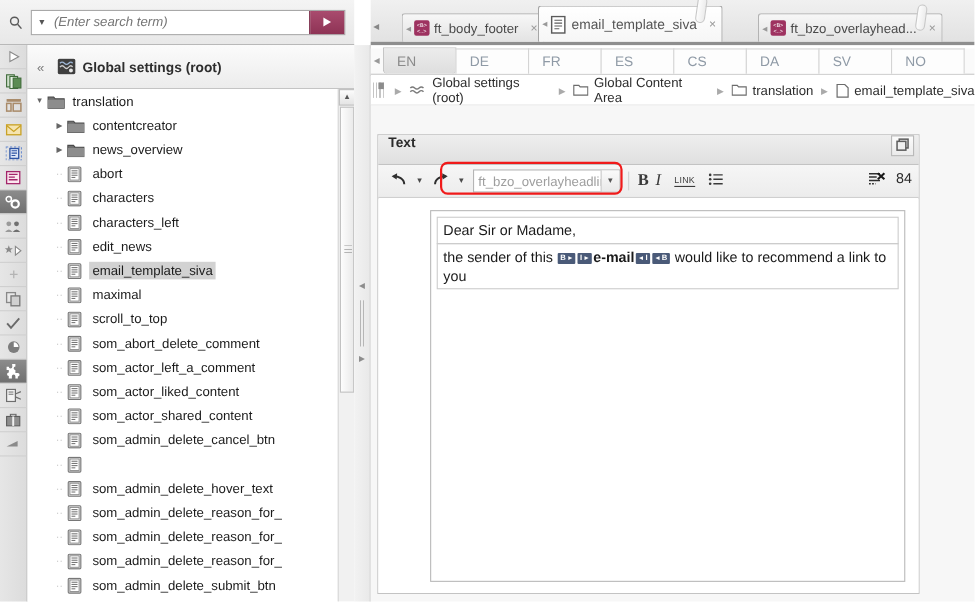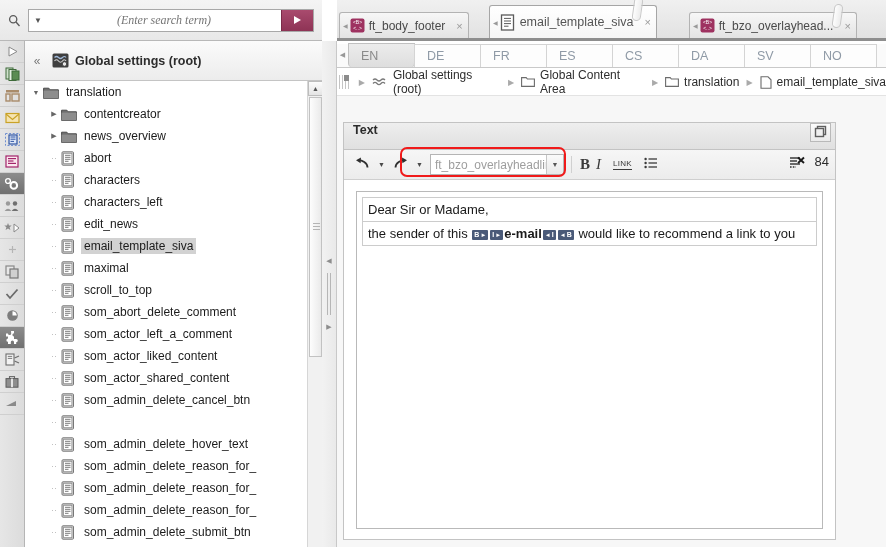--- a/index.html
+++ b/index.html
@@ -30,22 +30,21 @@
     background: #fff; border: 1px solid #a8a8a8;
     display: flex; align-items: center; position: relative;
   }
   .search-caret {
     width: 18px; text-align: center; color: #555; font-size: 8px; line-height: 21px;
     cursor: pointer;
   }
   .search-input {
     flex: 1; border: 0; outline: 0; height: 21px; font-size: 12px;
     font-style: italic; color: #8a8a8a; background: transparent;
-    font-family: Liberation Serif, serif;
-    text-align: center;
+    font-family: Liberation Sans, sans-serif;
   }
   .search-go {
     width: 32px; height: 21px; margin: 0 0 0 0;
     background: linear-gradient(#a94b6e, #8e3355);
     border-left: 1px solid #7b2b49;
     display: flex; align-items: center; justify-content: center;
     color: #fff; font-size: 9px; cursor: pointer;
   }
 
   
@@ -278,21 +277,21 @@
   }
   .tb-right { margin-left: auto; display: flex; }
   .char-count { font-size: 13px; color: #2b2b2b; margin-left: 7px; }
 
   .editor-body {
     position: absolute; left: 0; top: 58px; right: 0; bottom: 0;
     background: #fff; padding: 10px 12px;
   }
   .editor-canvas {
     border: 1px solid #b9b9b9; background: #fff; height: 100%;
-    padding: 5px 5px 0 5px; overflow: hidden;
+    padding: 5px 5px 0 5px; overflow: hidden; margin-left: 35px;
   }
   .ed-block {
     border: 1px solid #ccc; padding: 3px 5px; margin-bottom: -1px;
     font-family: "Liberation Sans", sans-serif; font-size: 13px; color: #1a1a1a;
     line-height: 17px;
   }
   .tagmark {
     display: inline-block; vertical-align: middle;
     background: #4a5a78; color: #fff;
     font-size: 7px; font-weight: bold; font-family: "Liberation Sans", sans-serif;
@@ -792,21 +791,21 @@
   </div>
 
   <div class="splitter">
     <div class="split-arrow">◀</div>
     <div class="split-grip"></div>
     <div class="split-arrow">▶</div>
   </div>
 
   <div class="tabbar">
     <div class="tab-scroll-l">◀</div>
-    <div class="tab" style="left:2px;">
+    <div class="tab" style="left:28px;">
       <span class="tab-chev">◀</span>
       <span class="tab-icon">
         <svg width="15" height="15" viewBox="0 0 15 15">
           <rect x="0.5" y="0.5" width="14" height="14" rx="2" fill="#9e3260"></rect>
           <text x="7.5" y="6.4" font-size="5" fill="#ffffff" text-anchor="middle" font-family="Liberation Sans">&lt;B&gt;</text>
           <text x="7.5" y="12" font-size="5" fill="#ffffff" text-anchor="middle" font-family="Liberation Sans">&lt;..&gt;</text>
         </svg>
       </span>
       <span class="tab-label">ft_body_footer</span>
       <span class="tab-close">×</span>

